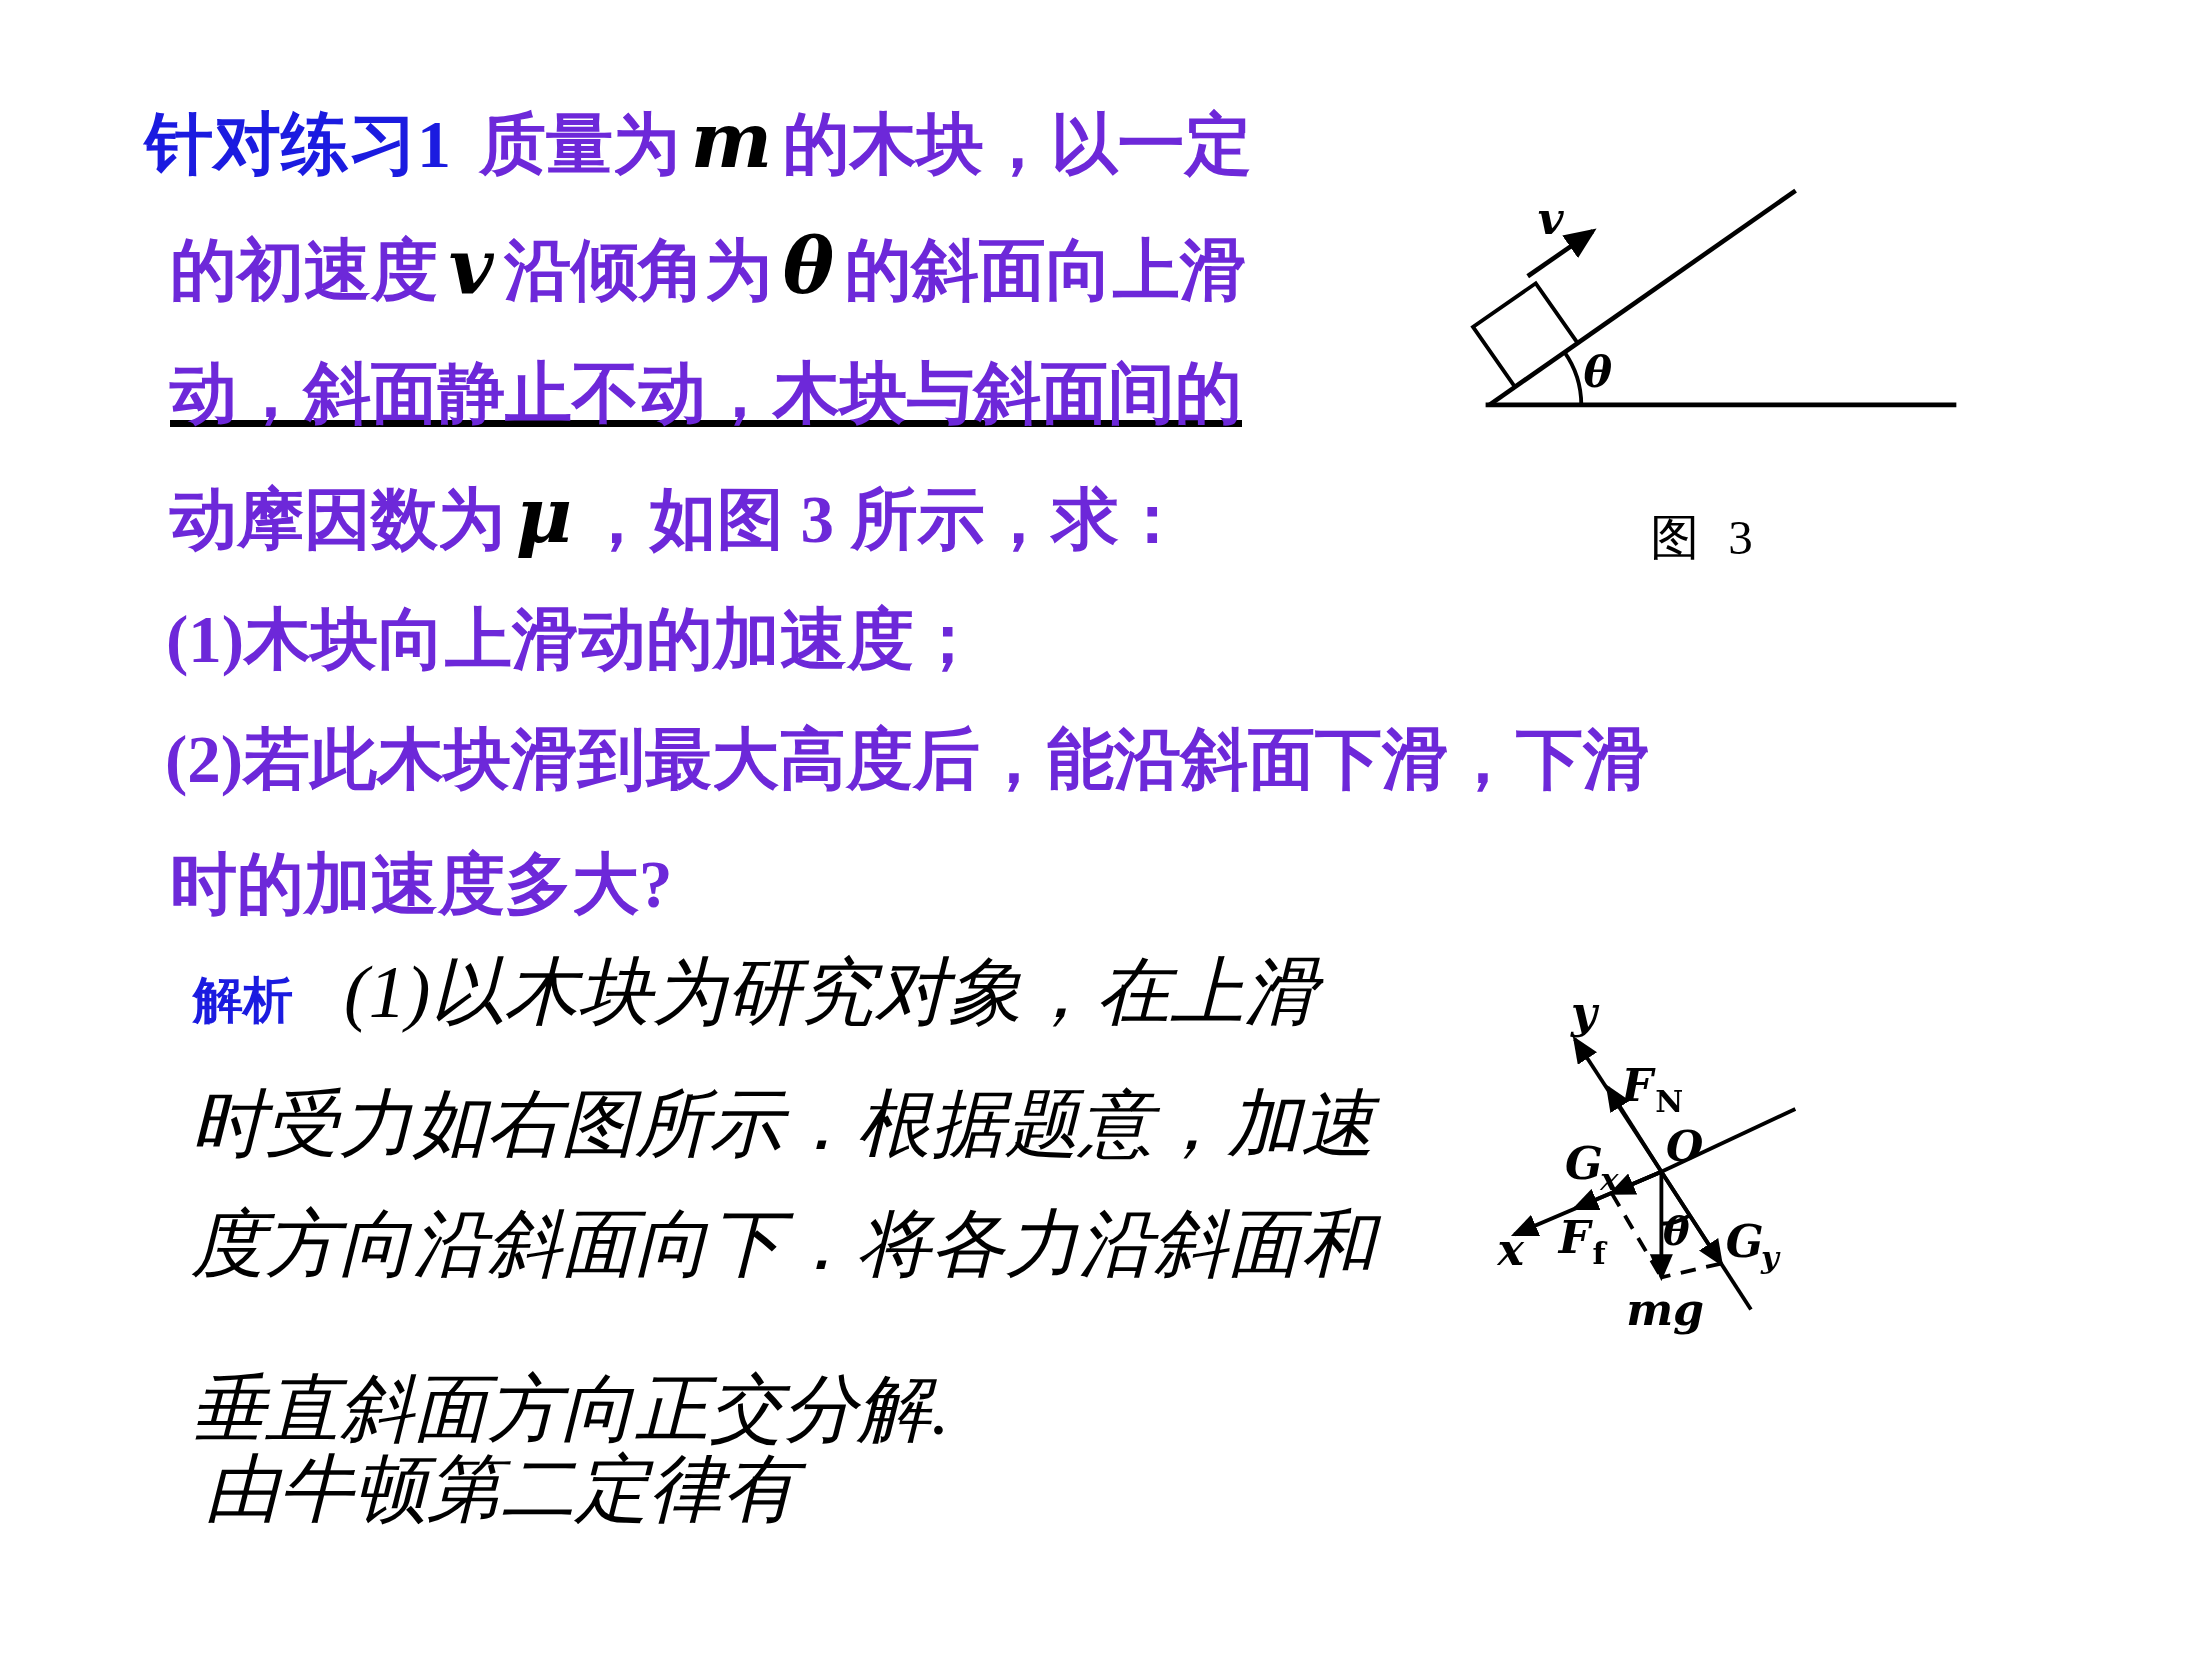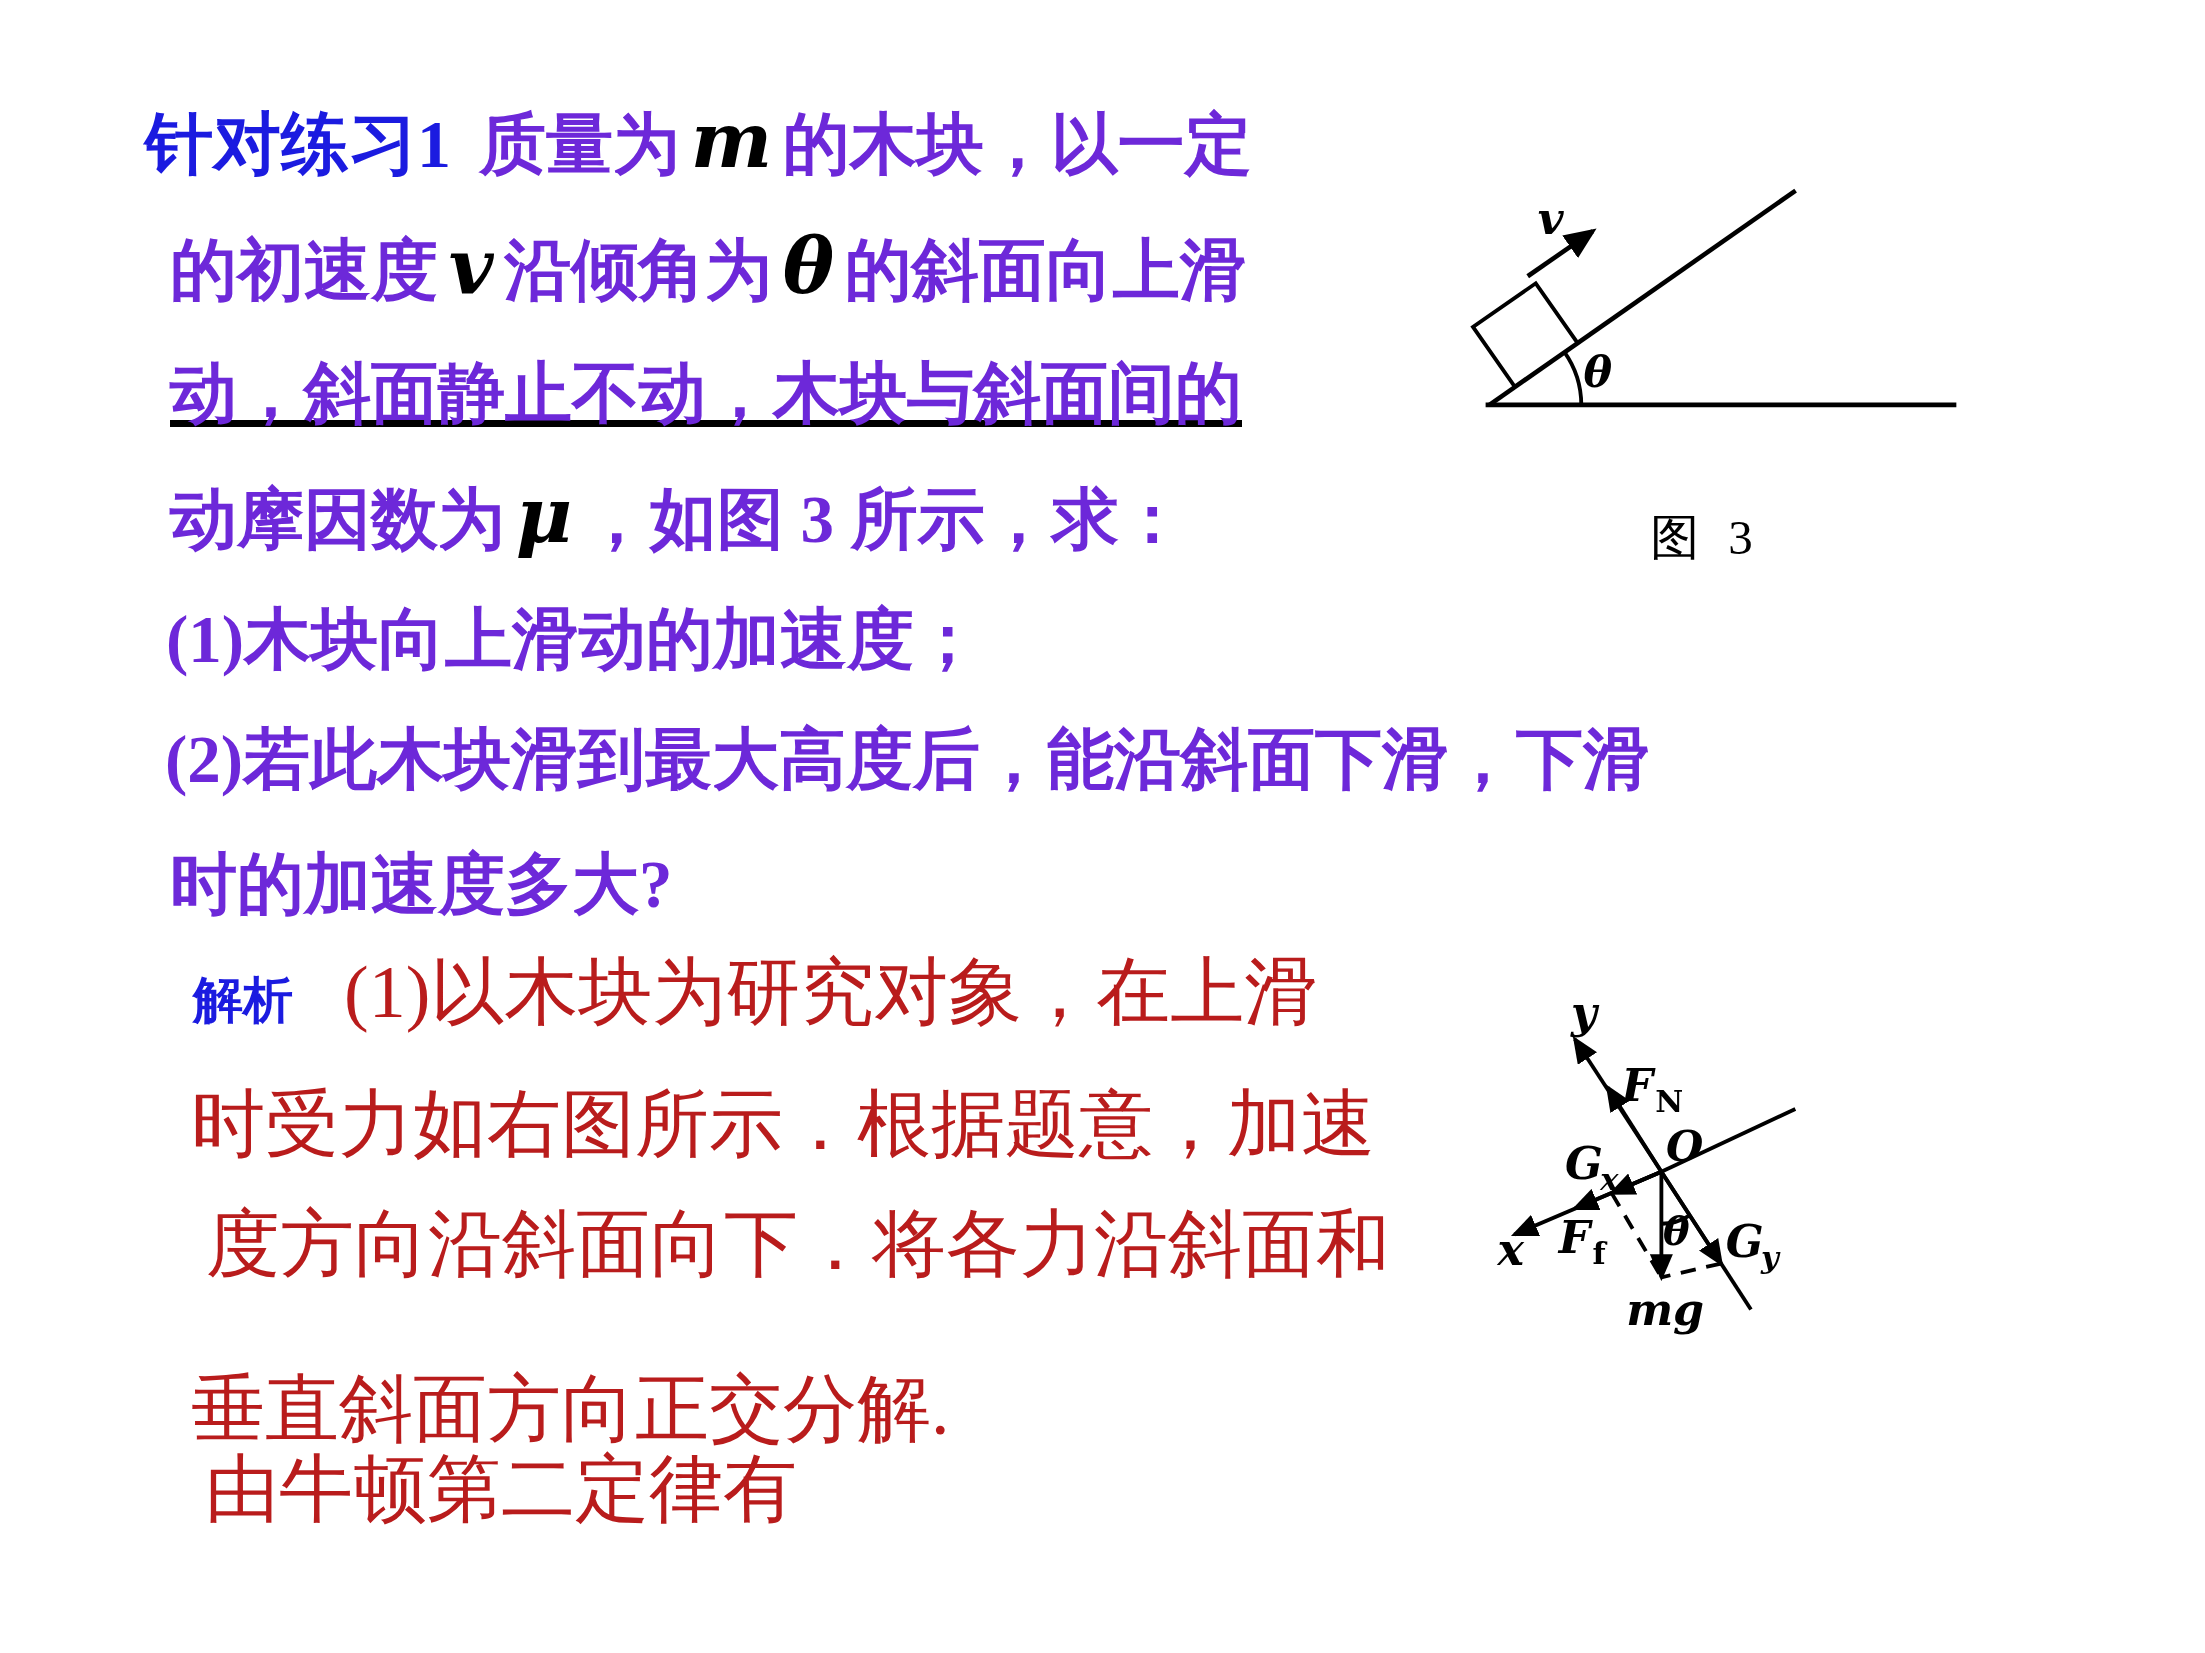--- a/index.html
+++ b/index.html
@@ -20,21 +20,21 @@
   .title{
     font-family:"Liberation Serif","DejaVu Serif",serif;
     font-weight:bold;font-size:68px;color:#1b1be0;margin-right:28px;
   }
   .label{
     font-family:"Liberation Sans","DejaVu Sans",sans-serif;
     font-weight:bold;font-size:50px;color:#1b1be0;margin-right:51px;
   }
   .kai{
     font-family:"Liberation Serif","DejaVu Serif",serif;
-    font-weight:normal;font-size:74px;color:#b91c1c;
+    font-weight:normal;font-size:74px;color:#000000;font-style:italic;
   }
   .var{
     font-family:"DejaVu Serif","Liberation Serif",serif;
     font-style:italic;font-weight:bold;margin:0 10.7px;
   }
   .fig{position:absolute;}
   #inclineFig{left:1455px;top:188px;}
   #forceFig{left:1424px;top:988px;}
   .diagLine{stroke:#000;stroke-width:6;fill:none;}
   .fLine{stroke:#000;stroke-width:5;fill:none;}
@@ -57,21 +57,21 @@
 <div>
   <div class="tline" id="ln0" style="left:145px;top:98px;"><span class="run title">针对练习1</span><span class="run cn">质量为</span><span class="run var">m</span><span class="run cn">的木块，以一定</span></div>
   <div class="tline" id="ln1" style="left:170px;top:224px;"><span class="run cn">的初速度</span><span class="run var">v</span><span class="run cn">沿倾角为</span><span class="run var">θ</span><span class="run cn">的斜面向上滑</span></div>
   <div class="tline" id="ln2" style="left:170px;top:348px;text-decoration:underline;"><span class="run cn">动，斜面静止不动，木块与斜面间的</span></div>
   <div class="tline" id="ln3" style="left:170px;top:473px;"><span class="run cn">动摩因数为</span><span class="run var">μ</span><span class="run cn">，如图 3 所示，求：</span></div>
   <div class="tline" id="ln4" style="left:166px;top:594px;"><span class="run cn">(1)木块向上滑动的加速度；</span></div>
   <div class="tline" id="ln5" style="left:165px;top:714px;"><span class="run cn">(2)若此木块滑到最大高度后，能沿斜面下滑，下滑</span></div>
   <div class="tline" id="ln6" style="left:170px;top:839px;"><span class="run cn">时的加速度多大?</span></div>
   <div class="tline" id="ln7" style="left:193px;top:949px;"><span class="run label">解析</span><span class="run kai">(1)以木块为研究对象，在上滑</span></div>
   <div class="tline" id="ln8" style="left:191px;top:1081px;"><span class="run kai">时受力如右图所示．根据题意，加速</span></div>
-  <div class="tline" id="ln9" style="left:206px;top:1201px;text-align:center;"><span class="run kai">度方向沿斜面向下．将各力沿斜面和</span></div>
+  <div class="tline" id="ln9" style="left:191px;top:1201px;text-align:center;"><span class="run kai">度方向沿斜面向下．将各力沿斜面和</span></div>
   <div class="tline" id="ln10" style="left:191px;top:1326px;margin-top:40px;"><span class="run kai">垂直斜面方向正交分解.</span></div>
   <div class="tline" id="ln11" style="left:205px;top:1446px;"><span class="run kai">由牛顿第二定律有</span></div>
 </div>
 
 <svg id="inclineFig" class="fig" width="509" height="387" viewBox="0 0 665 505">
   <defs>
     <marker id="ah1" markerWidth="7" markerHeight="6" refX="6" refY="3" orient="auto">
       <path d="M0,0 L7,3 L0,6 Z" fill="#000"></path>
     </marker>
   </defs>

